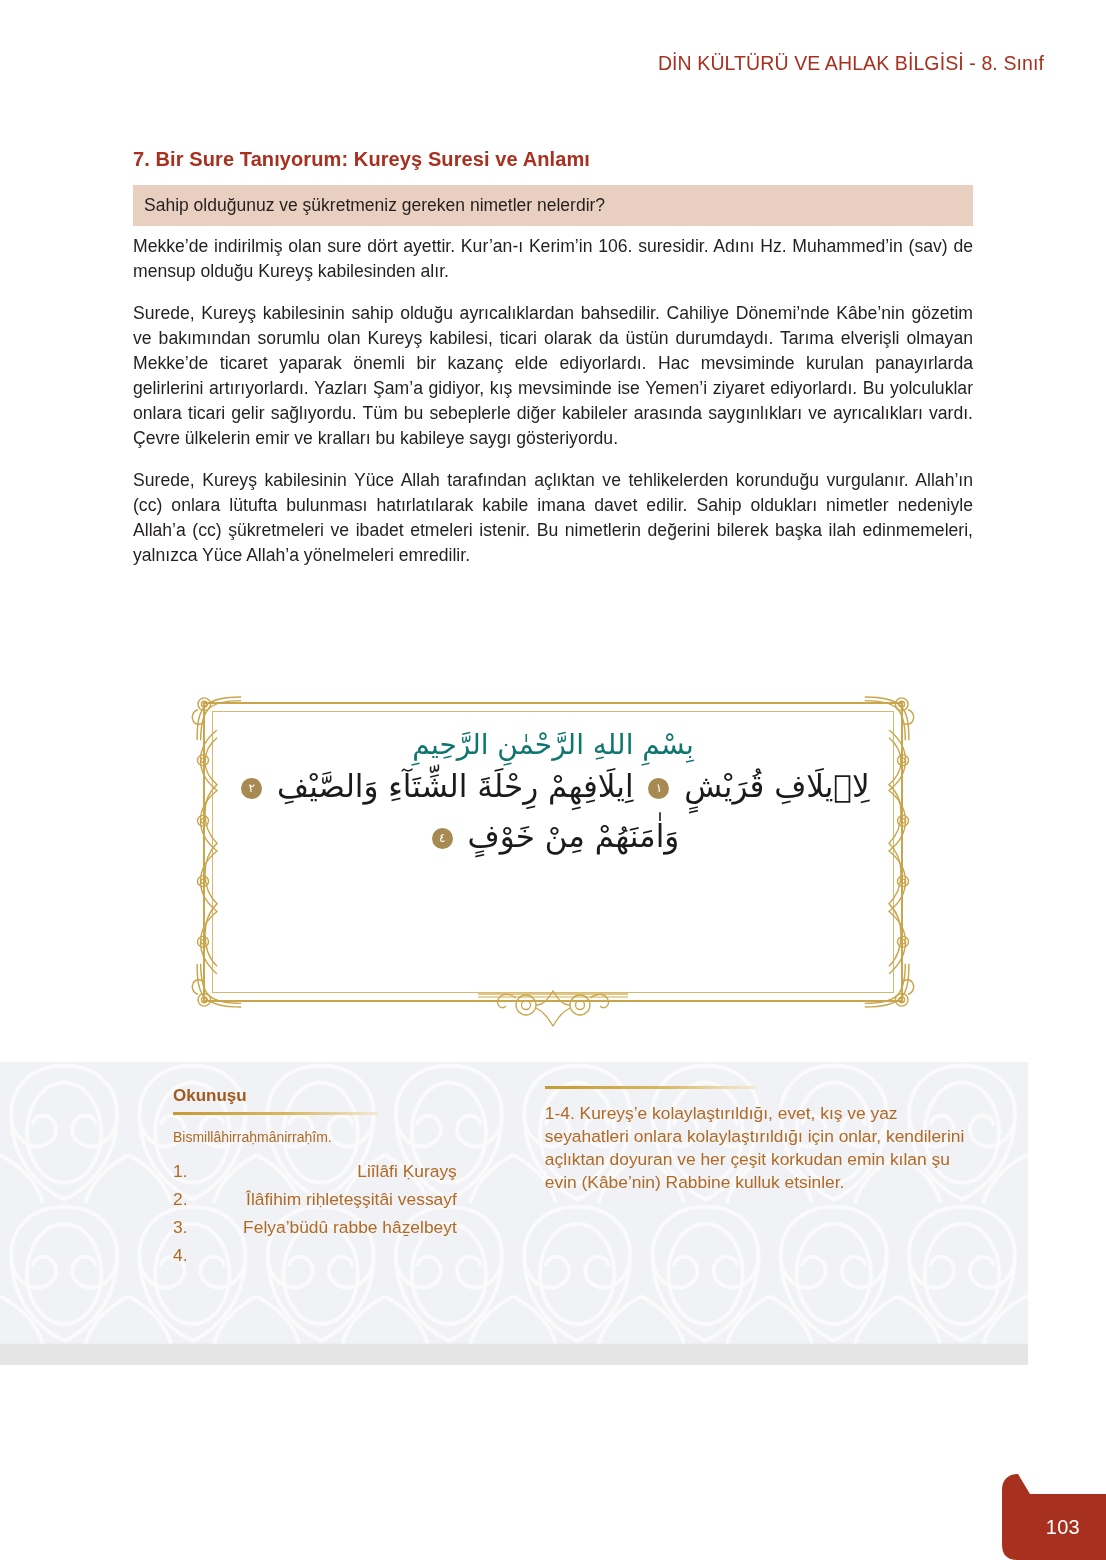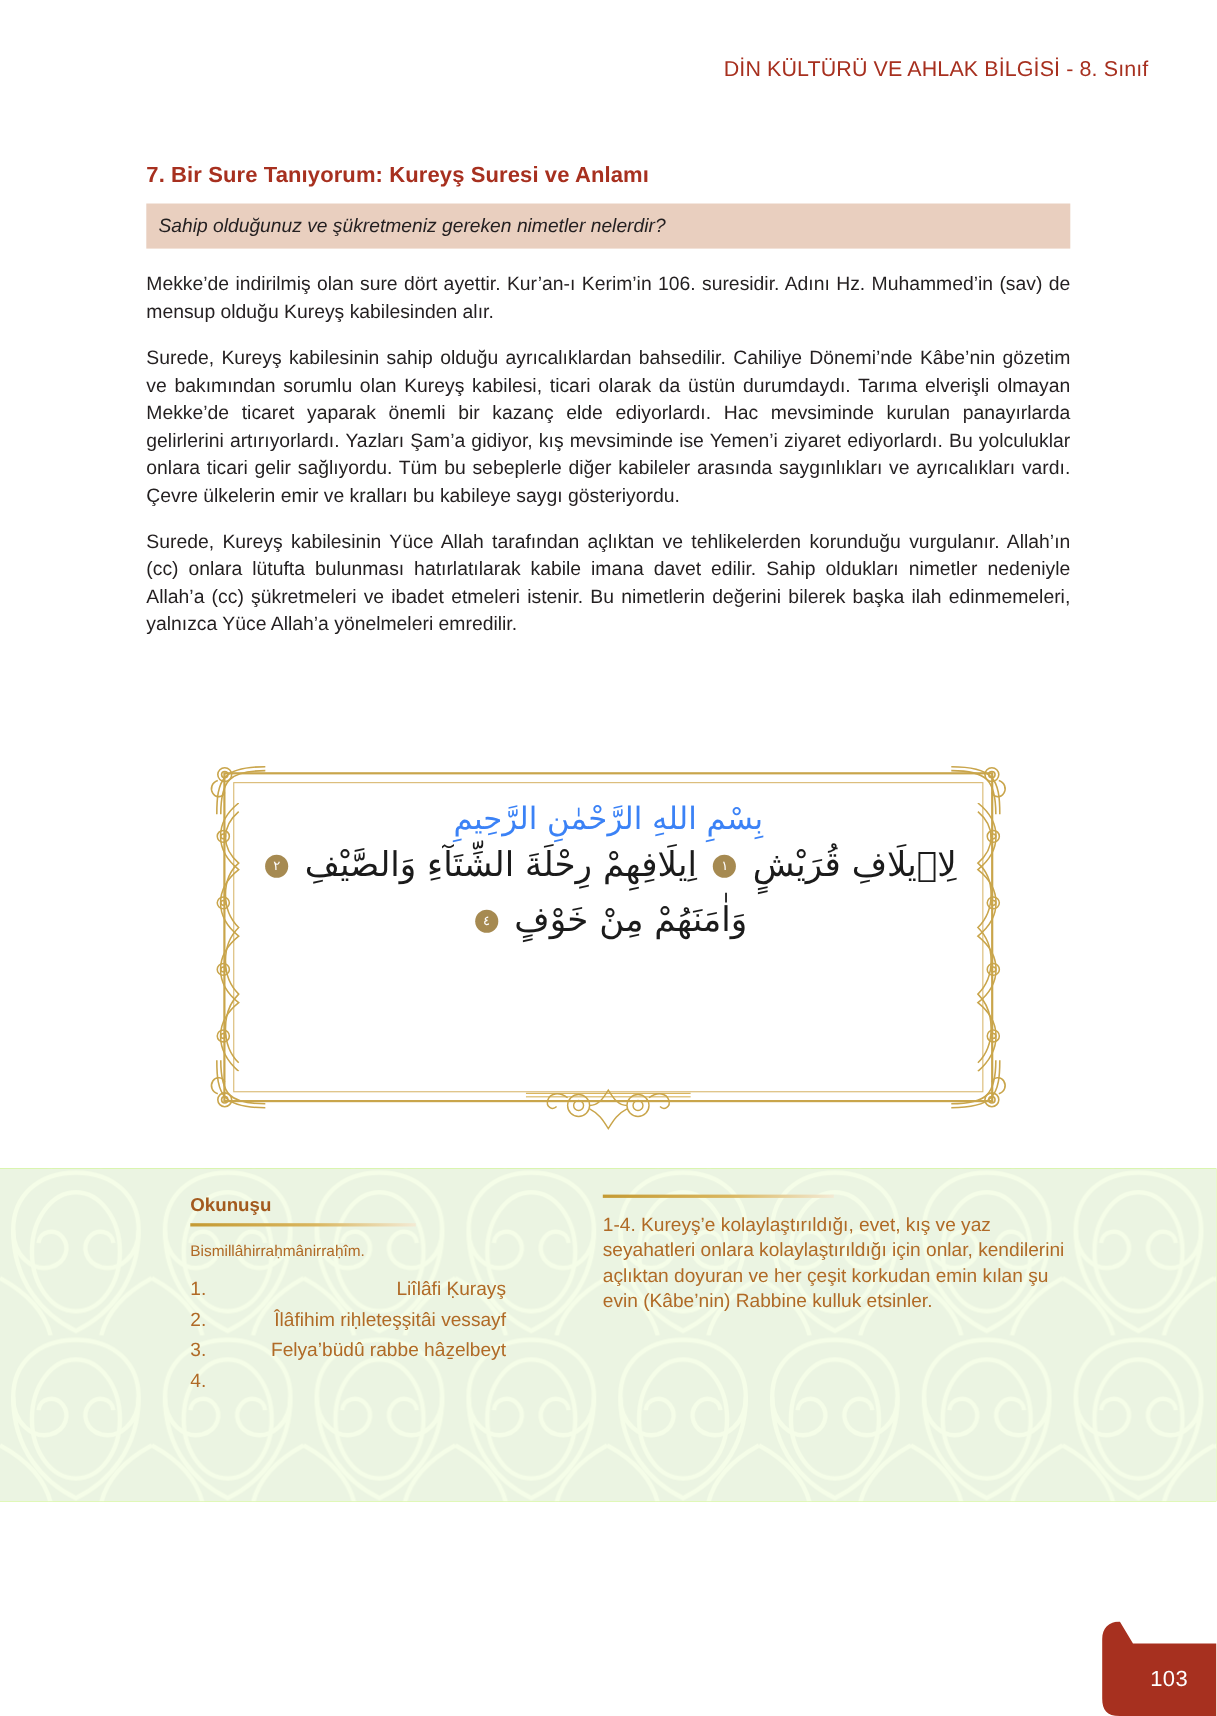--- a/index.html
+++ b/index.html
@@ -28,33 +28,33 @@
   }
 
   .section-title{
     font-size:20px; font-weight:bold; color:#A7301F;
     margin:0 0 14px 0; letter-spacing:.1px;
   }
 
   .question-band{
     background:#E9CFBF;
     padding:10px 10px 11px 11px;
-    font-size:17.5px; font-style:italic; color:#231f20;
+    font-size:17.5px; color:#231f20;
     line-height:1.15;
   }
 
   .body-par{
     margin:17px 0 0 0;
     font-size:17.6px;
     line-height:1.42;
     color:#231f20;
     text-align:justify;
     hyphens:none;
   }
-  .body-par.first{ margin-top:20px; }
+  .body-par.first{ margin-top:8px; }
 
   
   .ayet-wrap{
     position:absolute; left:203px; top:702px;
     width:700px; height:300px;
   }
   .ayet-frame{
     position:absolute; inset:0;
     border:2.5px solid #C9A54B;
     background:#fff;
@@ -83,21 +83,21 @@
   .side-band.right{ right:-18px; transform:scaleX(-1); }
   .side-band svg{ width:36px; height:100%; display:block; }
 
   .ayet-inner{
     position:absolute; inset:18px 26px 18px 26px;
     display:flex; flex-direction:column;
     align-items:center; justify-content:flex-start;
     direction:rtl;
   }
   .besmele{
-    font-size:28px; color:#3b82f6;
+    font-size:28px; color:#0f766e;
     margin-top:8px; letter-spacing:1px;
     font-family:"DejaVu Sans", sans-serif;
     text-align:center; line-height:1.1;
   }
   .ayet-line{
     font-size:31px; color:#1b1b1b;
     line-height:1.62; text-align:center;
     direction:rtl; width:100%;
     font-family:"DejaVu Sans", sans-serif;
   }
@@ -114,22 +114,22 @@
   
   .tail{
     position:absolute; left:50%; transform:translateX(-50%);
     bottom:-26px; width:150px; height:42px;
   }
   .tail svg{ width:100%; height:100%; display:block; }
 
   
   .bottom-panel{
     position:absolute; left:0; top:1062px;
-    width:1106px; height:303px;
-    background:#bef264;
+    width:1028px; height:303px;
+    background:#e5e5e5;
     overflow:hidden;
   }
   .pattern{
     position:absolute; inset:0; opacity:.85;
   }
   .panel-cols{
     position:absolute; inset:0;
     display:flex; padding:24px 60px 0 60px; gap:46px;
   }
   .col{ position:relative; }

